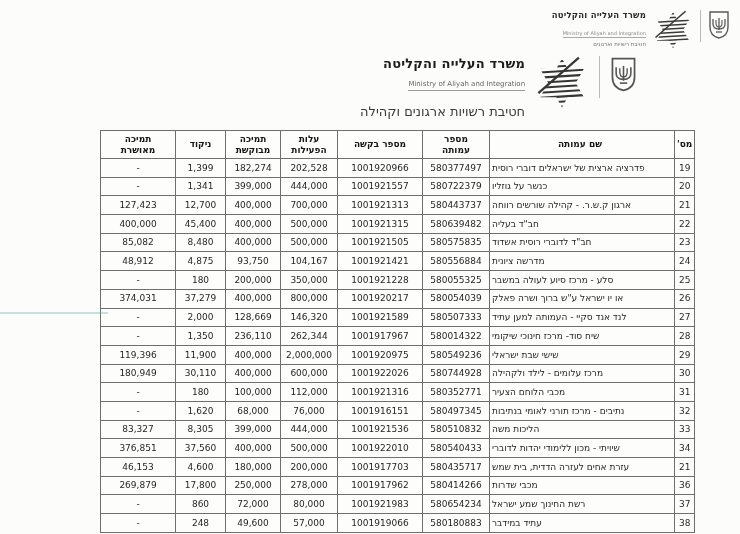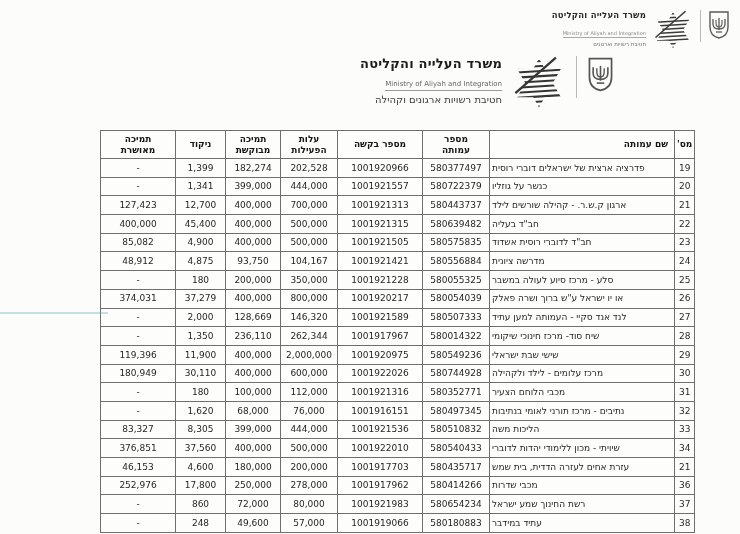--- a/index.html
+++ b/index.html
@@ -18,41 +18,41 @@
 
   .letterhead-small{top:10px;right:10px;gap:7px;}
   .letterhead-small .lh-title{font-size:8.5px;font-weight:bold;color:#2b2b2b;letter-spacing:.2px;}
   .letterhead-small .lh-en{font-size:5px;color:#8a8a8a;border-bottom:1px solid #aaa;padding-bottom:1px;direction:ltr;display:inline-block;margin-top:1px;}
   .letterhead-small .lh-div{font-size:5.5px;color:#777;margin-top:2px;}
   .letterhead-small .lh-divider{width:1px;height:32px;}
 
   .letterhead-main{top:56px;left:360px;gap:10px;}
   .letterhead-main .lh-title{font-size:13px;font-weight:bold;color:#1c1c1c;letter-spacing:.2px;}
   .letterhead-main .lh-en{font-size:7px;color:#666;border-bottom:1px solid #9a9a9a;padding-bottom:2px;direction:ltr;display:inline-block;margin-top:1px;}
-  .letterhead-main .lh-div{font-size:10px;color:#3a3a3a;margin-top:3px;}
+  .letterhead-main .lh-div{font-size:13px;color:#3a3a3a;margin-top:13px;}
   .letterhead-main .lh-divider{width:1px;height:42px;}
 
   .logo-star svg,.logo-emblem svg{display:block;}
 
   
   .doc-table{
     position:absolute;top:130px;left:100px;
     border-collapse:collapse;direction:rtl;
     background:#fdfdfc;
   }
   .doc-table th,.doc-table td{
     border:1px solid #6f6f6f;
     font-size:9px;line-height:1.15;
     padding:0 2px;vertical-align:middle;
   }
   .doc-table th{
     height:27px;font-weight:bold;color:#161616;
     white-space:pre-line;text-align:center;font-size:9px;
   }
-  .doc-table th.col-name{text-align:right;padding-right:6px;}
+  .doc-table th.col-name{padding-right:6px;}
   .doc-table td{height:17.7px;text-align:center;color:#1f1f1f;}
   .doc-table td.col-name{text-align:left;padding-right:5px;white-space:nowrap;overflow:hidden;}
   .doc-table td.col-num{color:#2a2a2a;}
 
   
   .scan-artifact{
     position:absolute;top:312px;left:0;width:108px;height:2px;
     background:rgba(96,170,175,.35);
   }
 </style>
@@ -186,21 +186,21 @@
           <td class="col-name">כנשר על גוזליו</td>
           <td>580722379</td>
           <td>1001921557</td>
           <td>444,000</td>
           <td>399,000</td>
           <td>1,341</td>
           <td>-</td>
         </tr>
         <tr>
           <td class="col-num">21</td>
-          <td class="col-name">ארגון ק.ש.ר. - קהילה שורשים לילד</td>
+          <td class="col-name">ארגון ק.ש.ר. - קהילה שורשים רווחה</td>
           <td>580443737</td>
           <td>1001921313</td>
           <td>700,000</td>
           <td>400,000</td>
           <td>12,700</td>
           <td>127,423</td>
         </tr>
         <tr>
           <td class="col-num">22</td>
           <td class="col-name">חב"ד בעליה</td>
@@ -211,21 +211,21 @@
           <td>45,400</td>
           <td>400,000</td>
         </tr>
         <tr>
           <td class="col-num">23</td>
           <td class="col-name">חב"ד לדוברי רוסית אשדוד</td>
           <td>580575835</td>
           <td>1001921505</td>
           <td>500,000</td>
           <td>400,000</td>
-          <td>4,900</td>
+          <td>8,480</td>
           <td>85,082</td>
         </tr>
         <tr>
           <td class="col-num">24</td>
           <td class="col-name">מדרשה ציונית</td>
           <td>580556884</td>
           <td>1001921421</td>
           <td>104,167</td>
           <td>93,750</td>
           <td>4,875</td>
@@ -342,21 +342,21 @@
           <td>46,153</td>
         </tr>
         <tr>
           <td class="col-num">36</td>
           <td class="col-name">מכבי שדרות</td>
           <td>580414266</td>
           <td>1001917962</td>
           <td>278,000</td>
           <td>250,000</td>
           <td>17,800</td>
-          <td>252,976</td>
+          <td>269,879</td>
         </tr>
         <tr>
           <td class="col-num">37</td>
           <td class="col-name">רשת החינוך שמע ישראל</td>
           <td>580654234</td>
           <td>1001921983</td>
           <td>80,000</td>
           <td>72,000</td>
           <td>860</td>
           <td>-</td>

